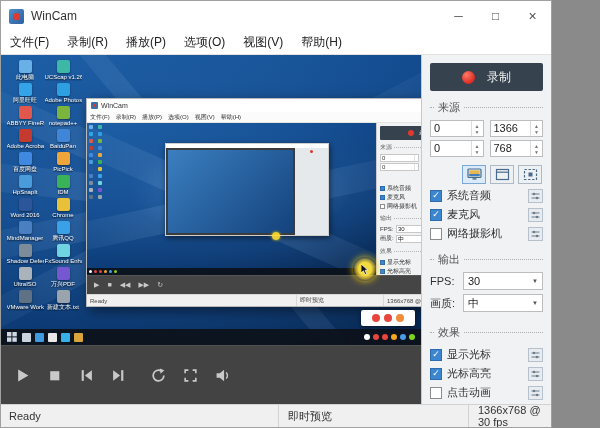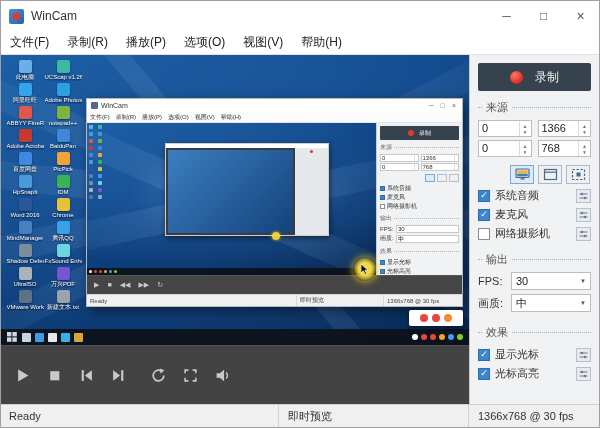--- a/index.html
+++ b/index.html
@@ -1,16 +1,16 @@
 <!DOCTYPE html>
 <html><head>
 <meta charset="utf-8">
 <style>
   html,body{margin:0;padding:0;background:#8a8a8a;}
-  .app{width:600px;height:428px;box-sizing:border-box;border:1px solid #a0a0a0;background:#fff;
+  .app{width:552px;height:428px;box-sizing:border-box;border:1px solid #a0a0a0;background:#fff;
        display:flex;flex-direction:column;overflow:hidden;position:relative;
        font-family:"Liberation Sans","DejaVu Sans",sans-serif;}
 
   
   .titlebar{height:30px;flex:0 0 auto;display:flex;align-items:center;padding-left:8px;background:#fff;}
   .app-ico{width:15px;height:15px;border-radius:2px;background:linear-gradient(135deg,#4f8ec9,#2f5f9e);position:relative;}
   .app-ico::after{content:"";position:absolute;left:4px;top:4px;width:7px;height:7px;border-radius:50%;background:#e0392e;}
   .title-text{margin-left:7px;font-size:12px;color:#333;}
   .win-btns{margin-left:auto;display:flex;height:100%;}
   .win-btn{width:37px;display:flex;align-items:center;justify-content:center;font-size:12px;color:#555;}
@@ -778,20 +778,33 @@
             <div class="gear">
               <svg width="9" height="8" viewBox="0 0 9 8">
                 <line x1="0.5" y1="2" x2="8.5" y2="2" stroke="#6b7a88" stroke-width="1"></line>
                 <circle cx="3" cy="2" r="1.2" fill="#6b7a88"></circle>
                 <line x1="0.5" y1="6" x2="8.5" y2="6" stroke="#6b7a88" stroke-width="1"></line>
                 <circle cx="6" cy="6" r="1.2" fill="#6b7a88"></circle>
               </svg>
             </div>
           </div>
 
+          <div class="opt">
+            <div class="cb"></div>
+            <div class="ol">点击动画</div>
+            <div class="sp"></div>
+            <div class="gear">
+              <svg width="9" height="8" viewBox="0 0 9 8">
+                <line x1="0.5" y1="2" x2="8.5" y2="2" stroke="#6b7a88" stroke-width="1"></line>
+                <circle cx="3" cy="2" r="1.2" fill="#6b7a88"></circle>
+                <line x1="0.5" y1="6" x2="8.5" y2="6" stroke="#6b7a88" stroke-width="1"></line>
+                <circle cx="6" cy="6" r="1.2" fill="#6b7a88"></circle>
+              </svg>
+            </div>
+          </div>
 
           <div class="opt">
 
             <div class="sp"></div>
 
           </div>
         </div>
     </div>
   </div>
 

